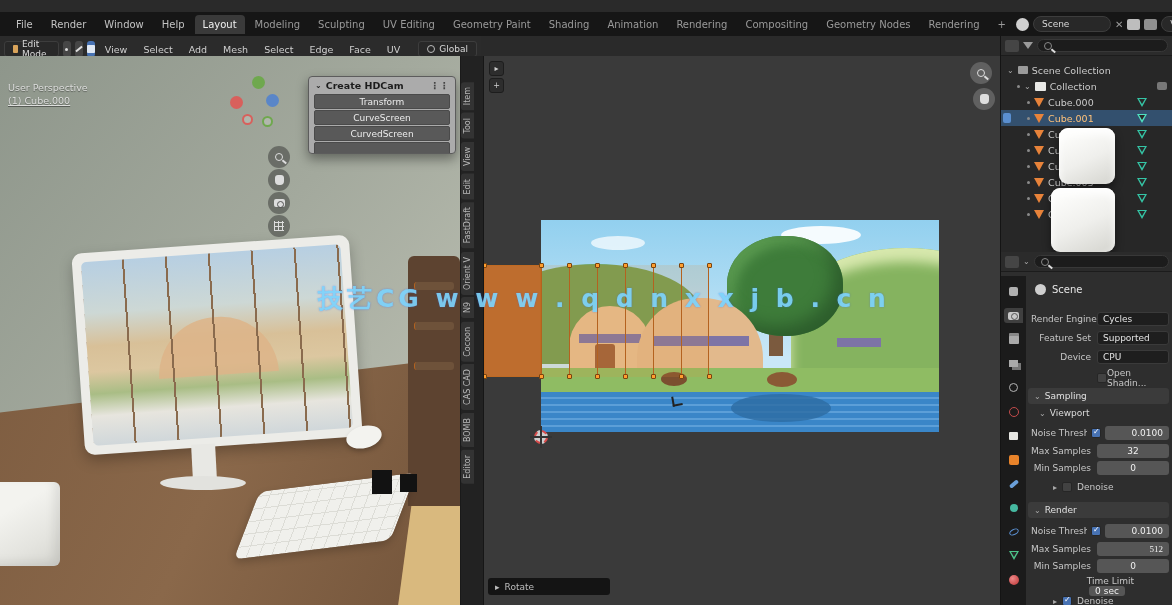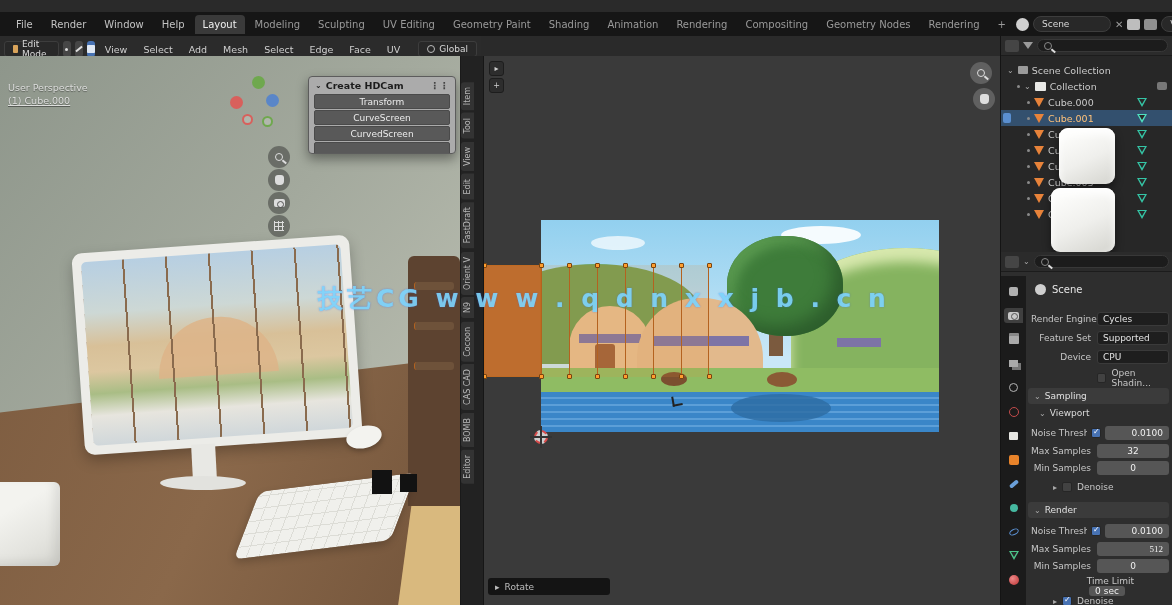--- a/index.html
+++ b/index.html
@@ -441,21 +441,21 @@
         <div class="dropfld">
             <span>Supported</span>
           </div>
       </div>
       <div class="prow" style="left:30px;top:98px;width:138px;">
         <span class="plabel">Device</span>
         <div class="dropfld">
             <span>CPU</span>
           </div>
       </div>
-      <div class="prow" style="left:96px;top:116px;gap:5px;">
+      <div class="prow" style="left:96px;top:116px;">
         <span class="chk"></span>
         <span>Open Shadin...</span>
       </div>
 
       <div class="sect" style="top:136px;">
         <span class="caret">⌄</span>
         <span>Sampling</span>
       </div>
       <div class="prow" style="left:38px;top:156px;gap:4px;color:#dcdcdc;">
         <span class="caret">⌄</span>

